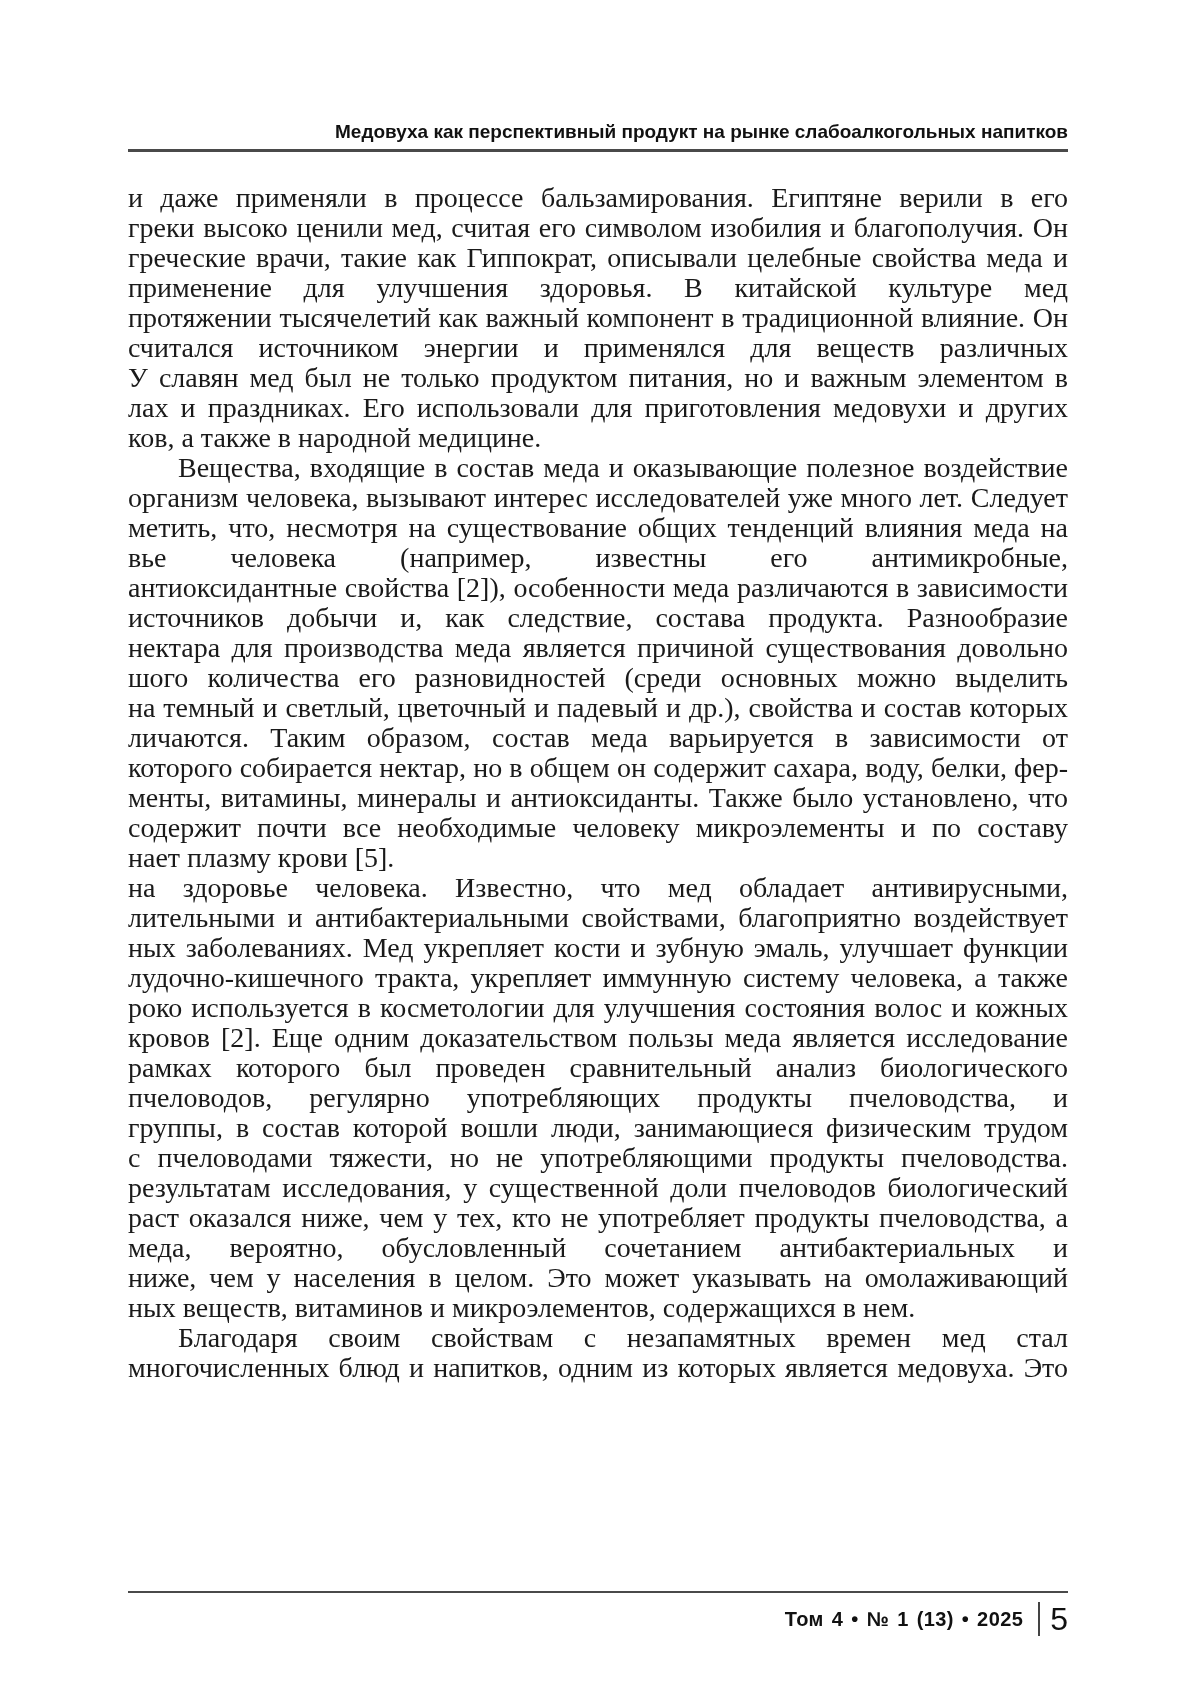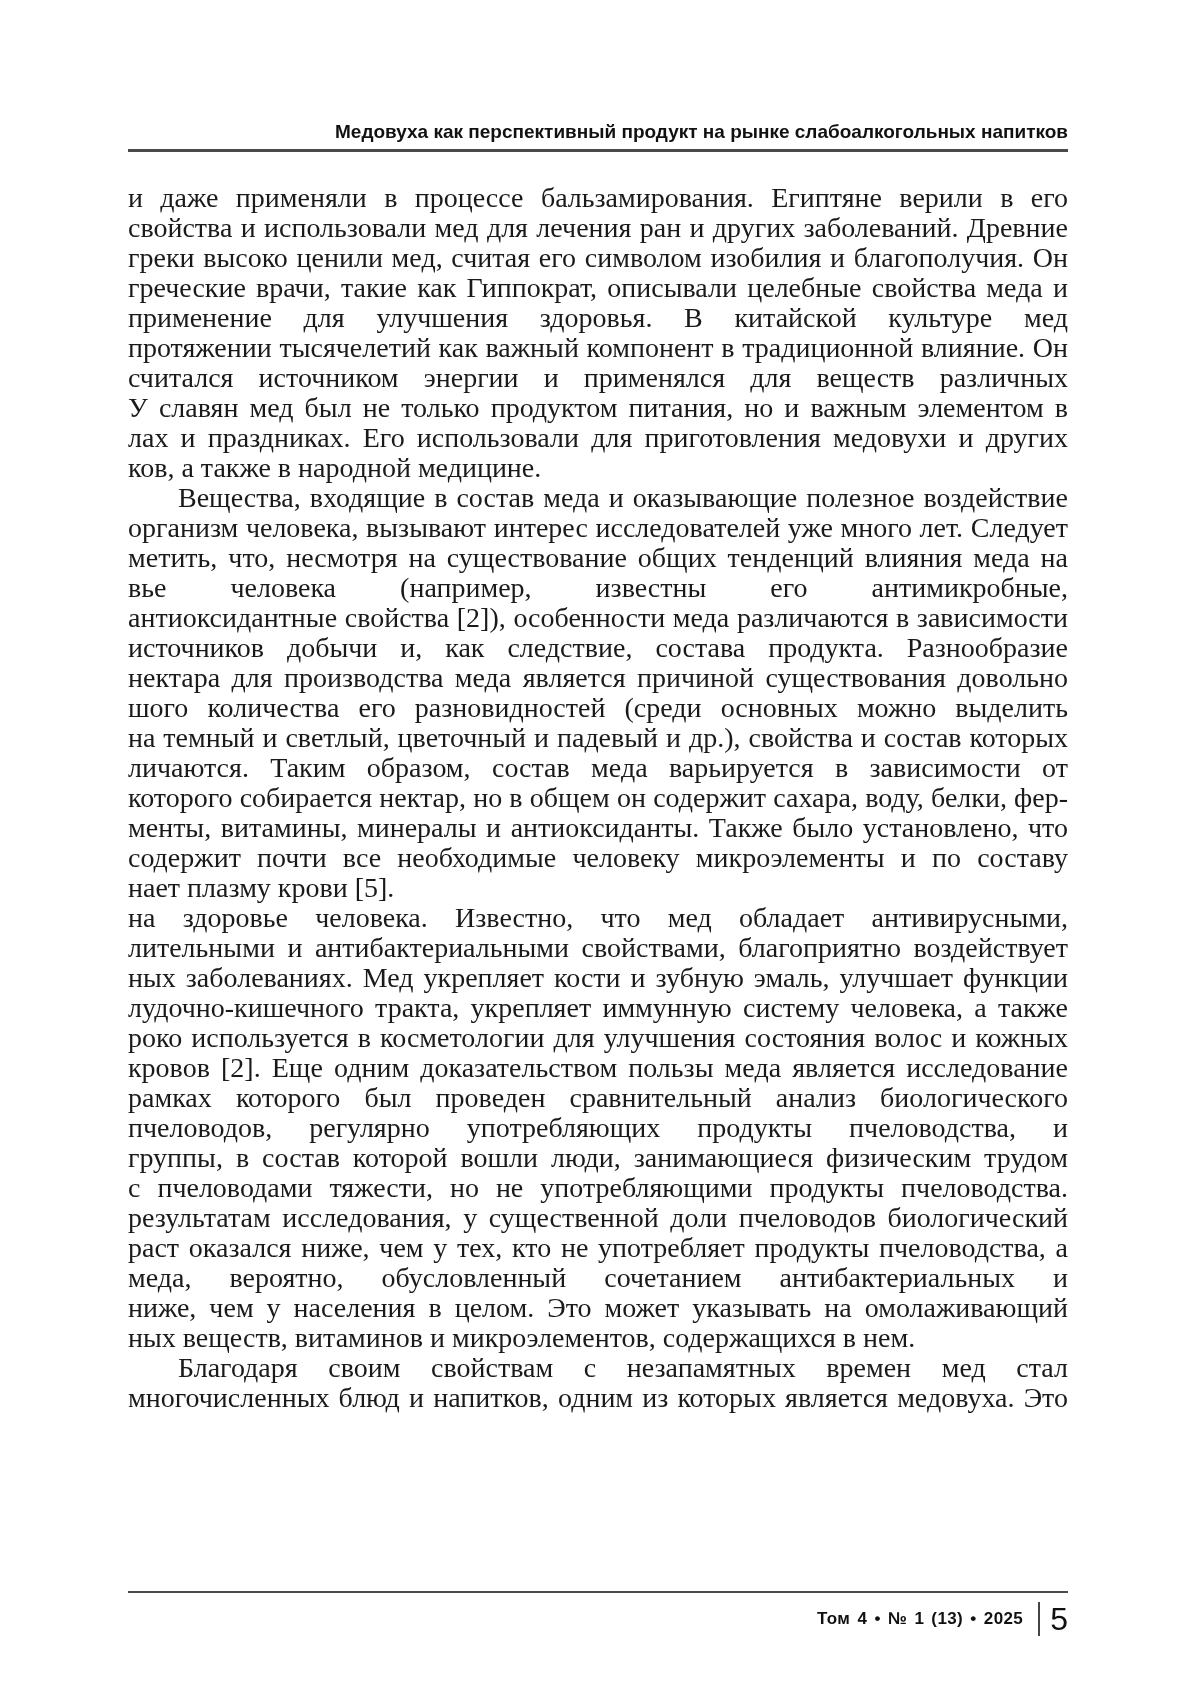--- a/index.html
+++ b/index.html
@@ -56,21 +56,21 @@
     width: 940px;
     border-top: 2px solid #4a4a4a;
     padding-top: 9px;
     display: flex;
     align-items: center;
     justify-content: flex-end;
   }
   .issue-info {
     font-family: "Liberation Sans", sans-serif;
     font-weight: bold;
-    font-size: 17px;
+    font-size: 20px;
     letter-spacing: 0.4px;
     color: #111111;
     word-spacing: 2px;
   }
   .footer-divider {
     width: 2px;
     height: 34px;
     background: #444444;
     margin: 0 10px 0 15px;
     flex: 0 0 auto;
@@ -87,21 +87,20 @@
 <body>
 
 <div class="page">
 
   <header class="running-header">
     <span class="running-title">Медовуха как перспективный продукт на рынке слабоалкогольных напитков</span>
   </header>
 
   <main class="body-text">
       <div class="line">и даже применяли в процессе бальзамирования. Египтяне верили в его целебные</div>
-      <div class="line">свойства и использовали мед для лечения ран и других заболеваний. Древние</div>
       <div class="line">греки высоко ценили мед, считая его символом изобилия и благополучия. Он ча-</div>
       <div class="line">греческие врачи, такие как Гиппократ, описывали целебные свойства меда и его</div>
       <div class="line">применение для улучшения здоровья. В китайской культуре мед использовался на</div>
       <div class="line">протяжении тысячелетий как важный компонент в традиционной влияние. Он</div>
       <div class="line">считался источником энергии и применялся для веществ различных заболеваний.</div>
       <div class="line">У славян мед был не только продуктом питания, но и важным элементом в ритуа-</div>
       <div class="line">лах и праздниках. Его использовали для приготовления медовухи и других напит-</div>
       <div class="line last">ков, а также в народной медицине.</div>
       <div class="line indent">Вещества, входящие в состав меда и оказывающие полезное воздействие на</div>
       <div class="line">организм человека, вызывают интерес исследователей уже много лет. Следует от-</div>

